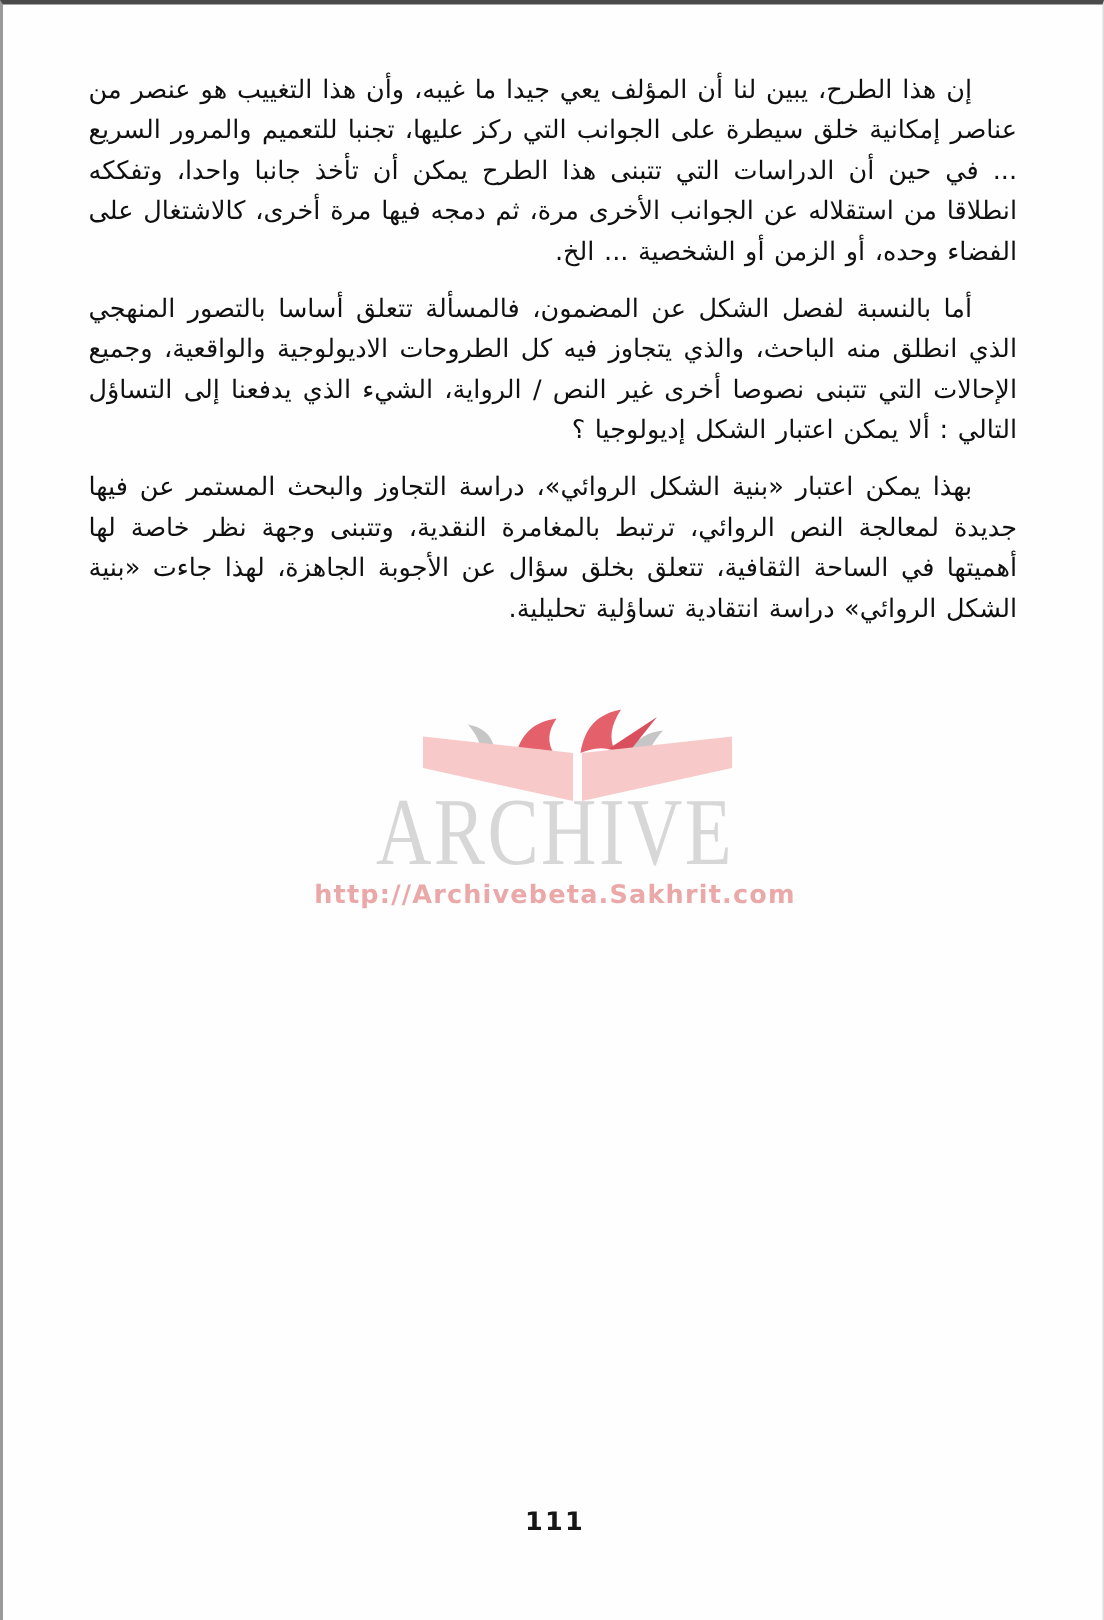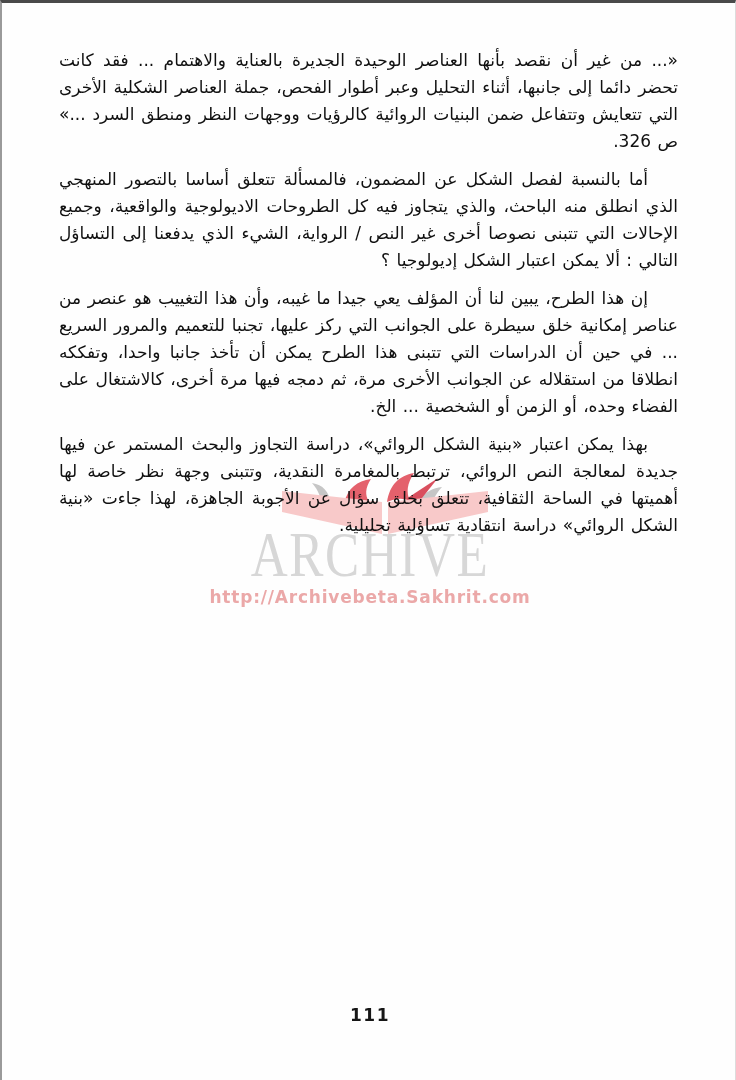--- a/index.html
+++ b/index.html
@@ -81,21 +81,20 @@
       <path class="reddark" d="M127,41 L159,20 L139,45 Z"></path>
 
       <path class="pink" d="M3,33 L103,44 L103,76 L3,54 Z"></path>
       <path class="pink" d="M209,33 L109,44 L109,76 L209,54 Z"></path>
     </svg>
   </div>
   <div class="wm wm-title">ARCHIVE</div>
   <div class="wm wm-url">http://Archivebeta.Sakhrit.com</div>
 
   <div class="text-block" dir="rtl">
-    <p class="para">«... من غير أن نقصد بأنها العناصر الوحيدة الجديرة بالعناية والاهتمام ... فقد كانت تحضر دائما إلى جانبها، أثناء التحليل وعبر أطوار الفحص، جملة العناصر الشكلية الأخرى التي تتعايش وتتفاعل ضمن البنيات الروائية كالرؤيات ووجهات النظر ومنطق السرد ...» ص 326.</p>
+    <p class="para indent">إن هذا الطرح، يبين لنا أن المؤلف يعي جيدا ما غيبه، وأن هذا التغييب هو عنصر من عناصر إمكانية خلق سيطرة على الجوانب التي ركز عليها، تجنبا للتعميم والمرور السريع ... في حين أن الدراسات التي تتبنى هذا الطرح يمكن أن تأخذ جانبا واحدا، وتفككه انطلاقا من استقلاله عن الجوانب الأخرى مرة، ثم دمجه فيها مرة أخرى، كالاشتغال على الفضاء وحده، أو الزمن أو الشخصية ... الخ.</p>
     <p class="para indent">أما بالنسبة لفصل الشكل عن المضمون، فالمسألة تتعلق أساسا بالتصور المنهجي الذي انطلق منه الباحث، والذي يتجاوز فيه كل الطروحات الاديولوجية والواقعية، وجميع الإحالات التي تتبنى نصوصا أخرى غير النص / الرواية، الشيء الذي يدفعنا إلى التساؤل التالي : ألا يمكن اعتبار الشكل إديولوجيا ؟</p>
-    <p class="para indent">إن هذا الطرح، يبين لنا أن المؤلف يعي جيدا ما غيبه، وأن هذا التغييب هو عنصر من عناصر إمكانية خلق سيطرة على الجوانب التي ركز عليها، تجنبا للتعميم والمرور السريع ... في حين أن الدراسات التي تتبنى هذا الطرح يمكن أن تأخذ جانبا واحدا، وتفككه انطلاقا من استقلاله عن الجوانب الأخرى مرة، ثم دمجه فيها مرة أخرى، كالاشتغال على الفضاء وحده، أو الزمن أو الشخصية ... الخ.</p>
     <p class="para indent">بهذا يمكن اعتبار «بنية الشكل الروائي»، دراسة التجاوز والبحث المستمر عن فيها جديدة لمعالجة النص الروائي، ترتبط بالمغامرة النقدية، وتتبنى وجهة نظر خاصة لها أهميتها في الساحة الثقافية، تتعلق بخلق سؤال عن الأجوبة الجاهزة، لهذا جاءت «بنية الشكل الروائي» دراسة انتقادية تساؤلية تحليلية.</p>
   </div>
 
   <div class="page-number">111</div>
 
 </div>
 
 </body></html>

